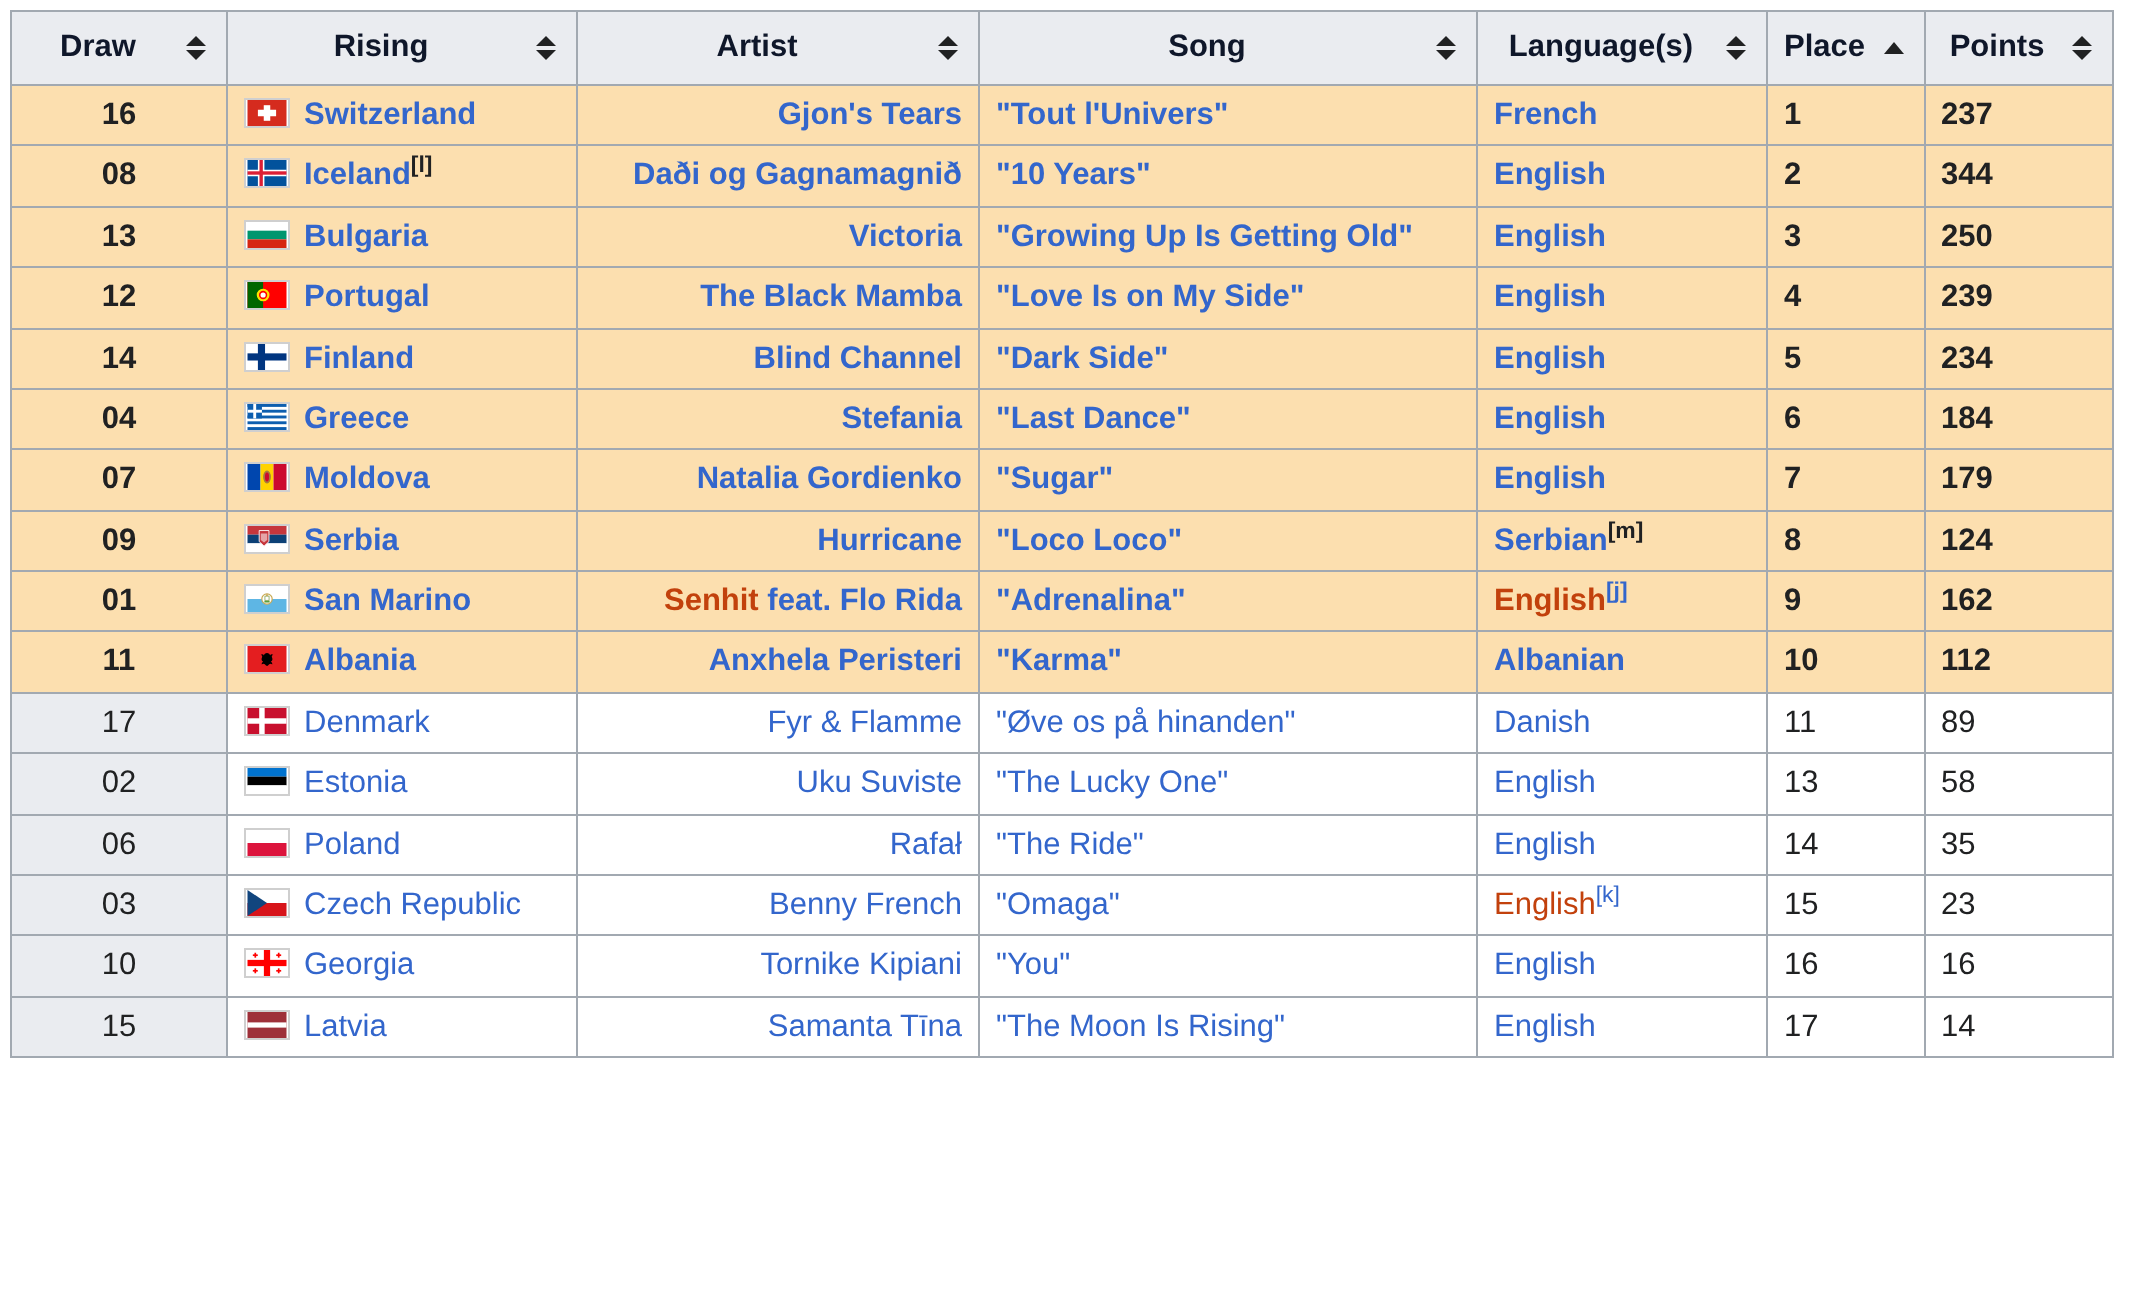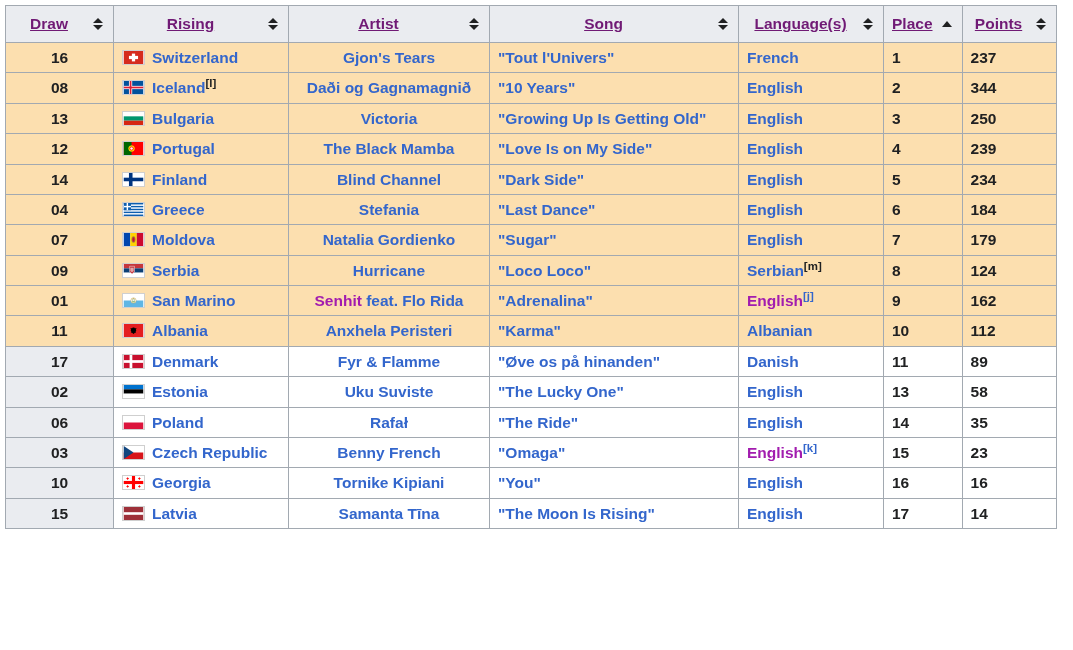--- a/index.html
+++ b/index.html
@@ -27,22 +27,21 @@
     line-height:1.25;
     white-space:nowrap;
     overflow:hidden;
   }
   table.wikitable th{
     background:#eaecf0;
     font-weight:bold;
     text-align:center;
     position:relative;
     height:26px;
-    color:#701a75;
-    text-decoration:underline;
+    color:#0f172a;
   }
   
   col.c-draw{width:108px;}
   col.c-country{width:175px;}
   col.c-artist{width:201px;}
   col.c-song{width:249px;}
   col.c-lang{width:145px;}
   col.c-place{width:73px;}
   col.c-points{width:94px;}
 
@@ -66,35 +65,35 @@
   .sortbox.asc .up{top:4px;border-bottom:6px solid #202122;}
 
   th .hl{display:inline-block;}
   th.spread{text-align:center;}
   th.spread .inner{display:flex;align-items:center;justify-content:space-between;width:100%;}
   th.spread .inner .hl{flex:1;text-align:center;}
 
   
   td.draw{text-align:center;}
   td.country{text-align:left;}
-  td.artist{text-align:center;}
+  td.artist{text-align:right;}
   td.song{text-align:left;}
   td.lang{text-align:left;}
   td.place{text-align:left;}
   td.points{text-align:left;}
 
   
   tr.qual td{background:#fcdfaf;font-weight:bold;}
   tr.qual td.draw{background:#fcdfaf;}
   
-  tr.plain td{background:#ffffff;font-weight:bold;margin-top:44px;}
+  tr.plain td{background:#ffffff;font-weight:normal;margin-top:44px;}
   tr.plain td.draw{background:#eaecf0;}
 
   a, .lnk{color:#3366cc;text-decoration:none;}
-  .blk{color:#a21caf;}
+  .blk{color:#c2410c;}
   sup{font-size:74%;line-height:0;vertical-align:super;}
   sup.lnk{color:#3366cc;}
   sup.blk{color:#202122;}
 
   
   .flag{
     display:inline-block;
     width:23px;height:15px;
     vertical-align:-2px;
     margin-right:7px;

